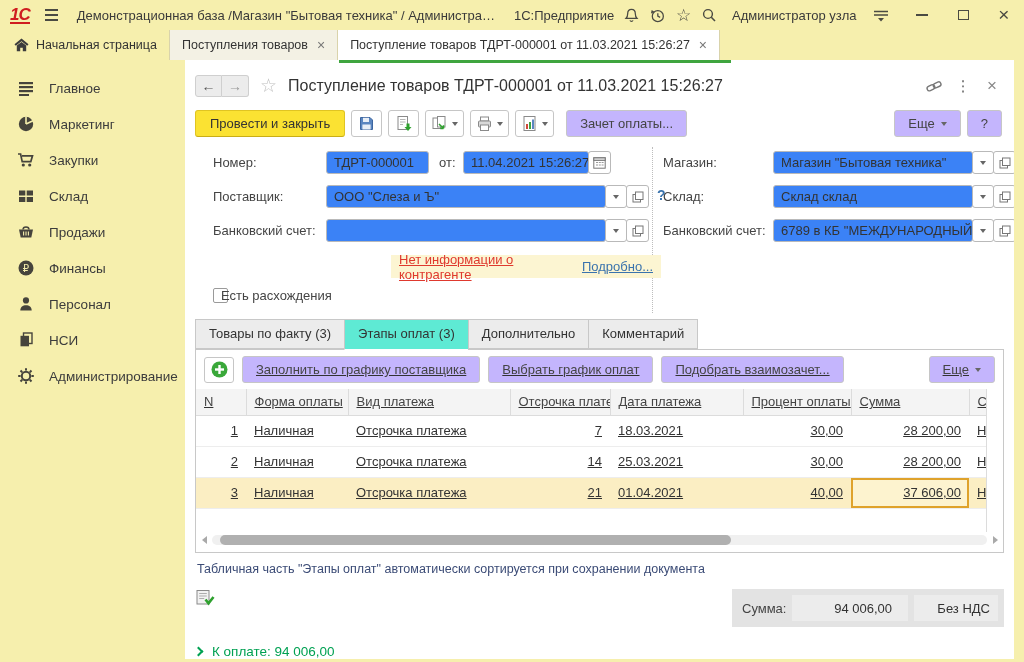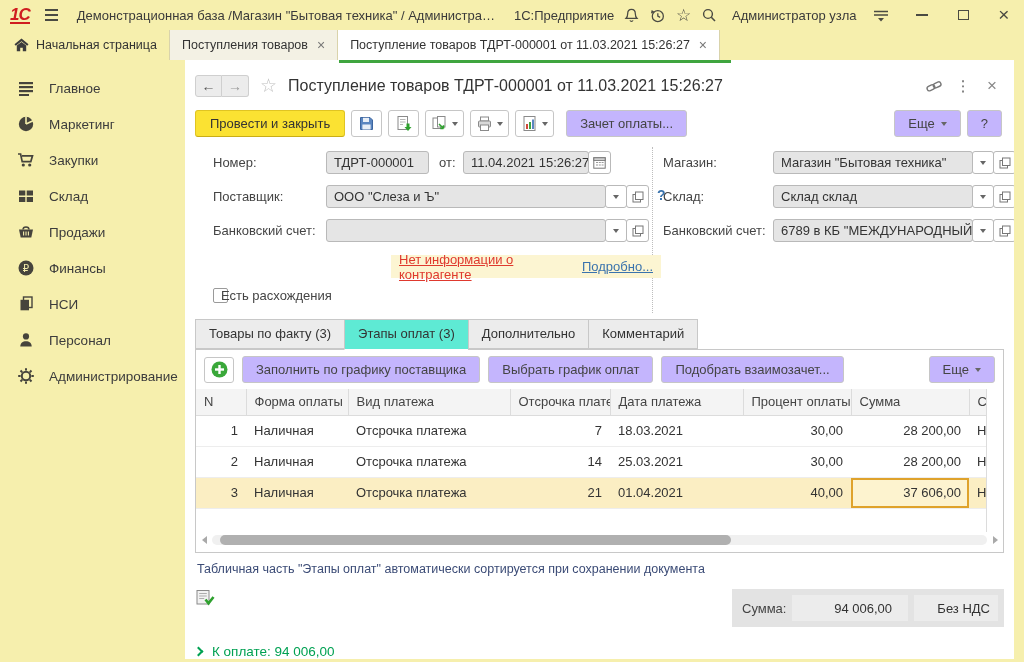--- a/index.html
+++ b/index.html
@@ -52,37 +52,37 @@
   .doc-toolbar { display:flex; align-items:center; gap:6px; padding:5px 12px 8px 10px; }
   .btn-yellow { background:#fbe232; border:1px solid #e0c422; border-bottom-color:#c9ad17; border-radius:3px; padding:5px 14px; font-size:13px; color:#333; cursor:pointer; }
   .tool-btn { height:27px; min-width:31px; background:#fff; border:1px solid #c6c6c6; border-radius:3px; display:inline-flex; align-items:center; justify-content:center; gap:4px; padding:0 5px; cursor:pointer; }
   .btn-plain { background:#c4b5fd; border:1px solid #c6c6c6; border-radius:3px; padding:5px 13px; font-size:13px; color:#444; display:inline-flex; align-items:center; gap:6px; cursor:pointer; }
   .caret { width:0; height:0; border-left:3.5px solid transparent; border-right:3.5px solid transparent; border-top:4px solid #666; }
   .spacer { flex:1; }
 
   
   .form-area { position:relative; height:172px; margin:0 26px; font-size:13px; }
   .f-label { position:absolute; color:#444; line-height:22px; }
-  .f-input { position:absolute; height:23px; border:1px solid #b9b9b9; border-radius:3px; background:#e5e5e5; display:flex; align-items:center; padding:0 7px; white-space:nowrap; overflow:hidden; color:#333;text-align:center; }
+  .f-input { position:absolute; height:23px; border:1px solid #b9b9b9; border-radius:3px; background:#3b82f6; display:flex; align-items:center; padding:0 7px; white-space:nowrap; overflow:hidden; color:#333;text-align:center; }
   .f-btn { position:absolute; width:23px; height:23px; border:1px solid #b9b9b9; border-radius:3px; background:#fff; display:flex; align-items:center; justify-content:center; cursor:pointer; }
   .dotted-sep { position:absolute; left:441px; top:2px; height:166px; border-left:1px dotted #bdbdbd; }
   .warn-strip { position:absolute; left:180px; top:110px; width:270px; height:23px; background:#fcf5d2; display:flex; align-items:center; justify-content:space-between; padding:0 8px; }
   .warn-link { color:#df392e; text-decoration:underline; cursor:pointer; }
   .detail-link { color:#3a73ad; text-decoration:underline; cursor:pointer; }
   .chk { position:absolute; width:15px; height:15px; border:1px solid #9a9a9a; border-radius:2px; background:#fff; cursor:pointer; }
   .q-help { position:absolute; color:#3a73ad; font-weight:bold; font-size:14px; cursor:pointer; }
 
   
   .section-tabs { display:flex; margin:2px 10px 0; position:relative; z-index:2; }
   .stab { padding:6px 13px 7px; font-size:13px; color:#333; background:#ececec; border:1px solid #c8c8c8; border-right:none; cursor:pointer; white-space:nowrap; }
   .stab:last-child { border-right:1px solid #c8c8c8; }
   .stab.active { background:#5eead4; border-bottom:1px solid #fff; margin-bottom:-1px; }
 
   
-  .table-frame { margin:0 10px; border:1px solid #c8c8c8; position:relative; z-index:1; height:204px; display:flex; flex-direction:column; }
+  .table-frame { margin:0 10px; border:1px solid #c8c8c8; position:relative; z-index:1; height:204px; display:flex; flex-direction:column;text-decoration:underline; }
   .tbl-toolbar { display:flex; gap:8px; padding:6px 8px; align-items:center; }
   .plus-btn { width:30px; height:26px; border:1px solid #c6c6c6; border-radius:3px; background:#fff; display:flex; align-items:center; justify-content:center; cursor:pointer; }
   .grid-zone { flex:1; overflow:hidden; margin-right:16px; border-right:1px solid #dcdcdc; }
   table.grid { border-collapse:collapse; table-layout:fixed; width:846px; }
   .grid th { height:26px; background:#f4f4f4; border:1px solid #dcdcdc; border-top:none; font-weight:normal; font-size:13px; color:#444; text-align:left; padding:0 8px; white-space:nowrap; overflow:hidden; }
   .grid th:first-child { border-left:none; }
   .grid td { height:31px; font-size:13px; color:#333; padding:0 8px; border-bottom:1px solid #ededed; white-space:nowrap; overflow:hidden; cursor:default; }
   .num { text-align:right; }
   .selrow td { background:#fbeec3; }
   .selcell { box-shadow:inset 0 0 0 2px #dfa22b; background:#fdf3cf !important; }
@@ -220,31 +220,31 @@
     </div>
     <div class="side-item">
       <svg width="18" height="18" viewBox="0 0 18 18">
           <circle cx="9" cy="9" r="7.5" fill="#46443c"></circle>
           <text x="9" y="12.6" text-anchor="middle" font-size="10" fill="#f6efad" font-family="DejaVu Sans, sans-serif">₽</text>
         </svg>
       <span>Финансы</span>
     </div>
     <div class="side-item">
       <svg width="18" height="18" viewBox="0 0 18 18">
+          <circle cx="9" cy="5.4" r="3.1" fill="#46443c"></circle>
+          <path d="M3.3 15.5c0-3.4 2.5-5.2 5.7-5.2s5.7 1.8 5.7 5.2z" fill="#46443c"></path>
+        </svg>
+      <span>Персонал</span>
+    </div>
+    <div class="side-item">
+      <svg width="18" height="18" viewBox="0 0 18 18">
           <rect x="6.5" y="2" width="8.5" height="10.5" fill="none" stroke="#46443c" stroke-width="1.4"></rect>
           <rect x="3.5" y="4.8" width="8.5" height="10.5" fill="#46443c"></rect>
         </svg>
       <span>НСИ</span>
-    </div>
-    <div class="side-item">
-      <svg width="18" height="18" viewBox="0 0 18 18">
-          <circle cx="9" cy="5.4" r="3.1" fill="#46443c"></circle>
-          <path d="M3.3 15.5c0-3.4 2.5-5.2 5.7-5.2s5.7 1.8 5.7 5.2z" fill="#46443c"></path>
-        </svg>
-      <span>Персонал</span>
     </div>
     <div class="side-item">
       <svg width="18" height="18" viewBox="0 0 18 18">
           <circle cx="9" cy="9" r="4.2" fill="none" stroke="#46443c" stroke-width="2"></circle>
           <g stroke="#46443c" stroke-width="2">
             <path d="M9 1.2V3.6M9 14.4v2.4M1.2 9h2.4M14.4 9h2.4M3.5 3.5l1.7 1.7M12.8 12.8l1.7 1.7M14.5 3.5l-1.7 1.7M5.2 12.8l-1.7 1.7"></path>
           </g>
         </svg>
       <span>Администрирование</span>
     </div>

